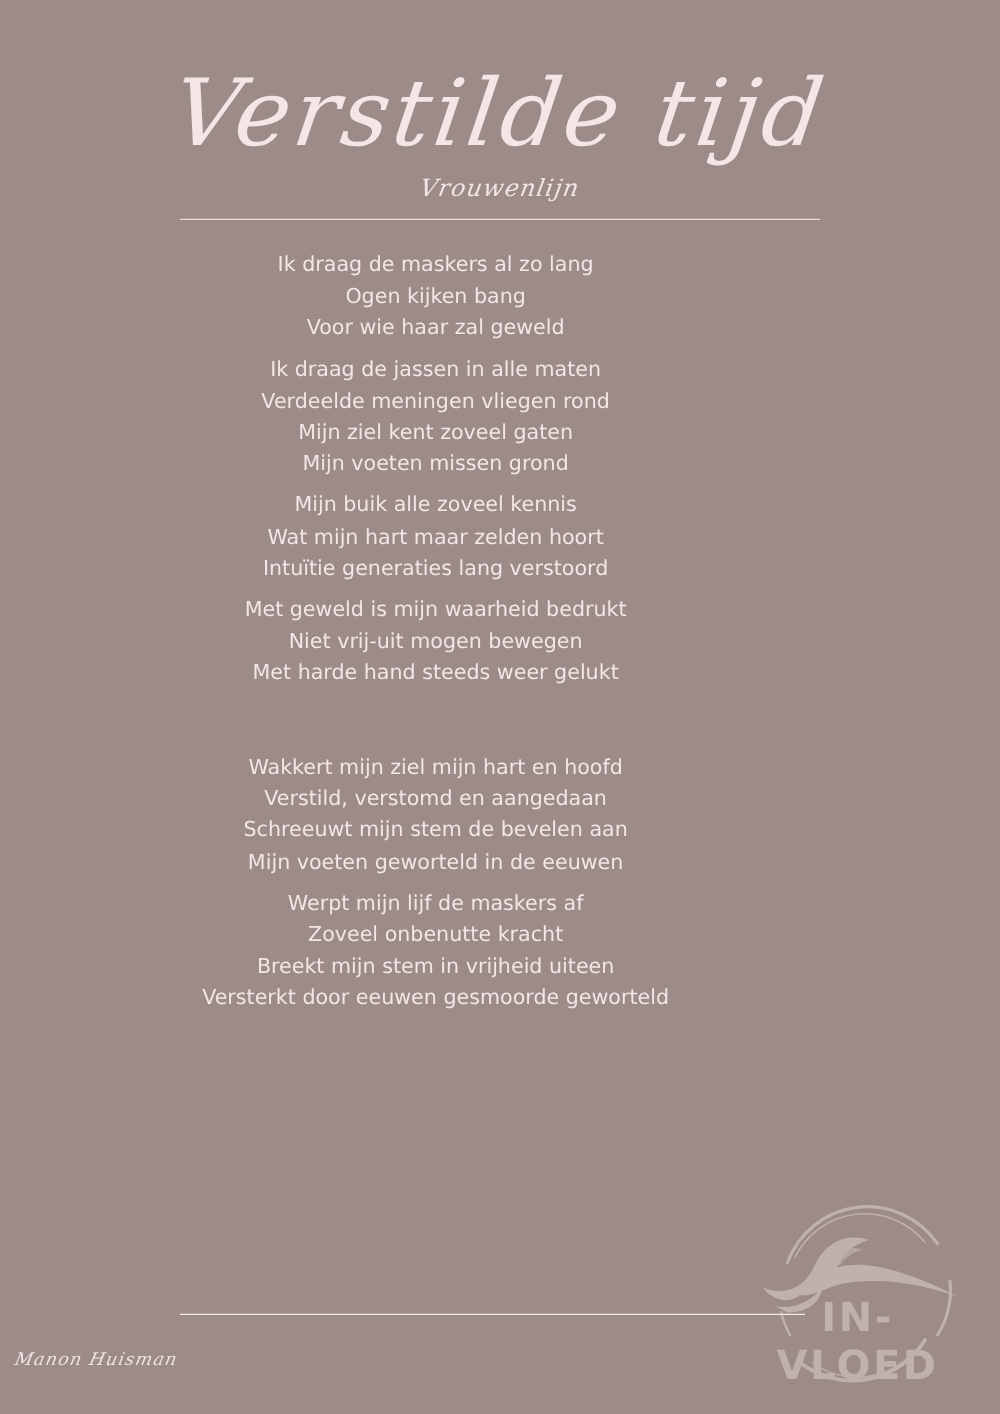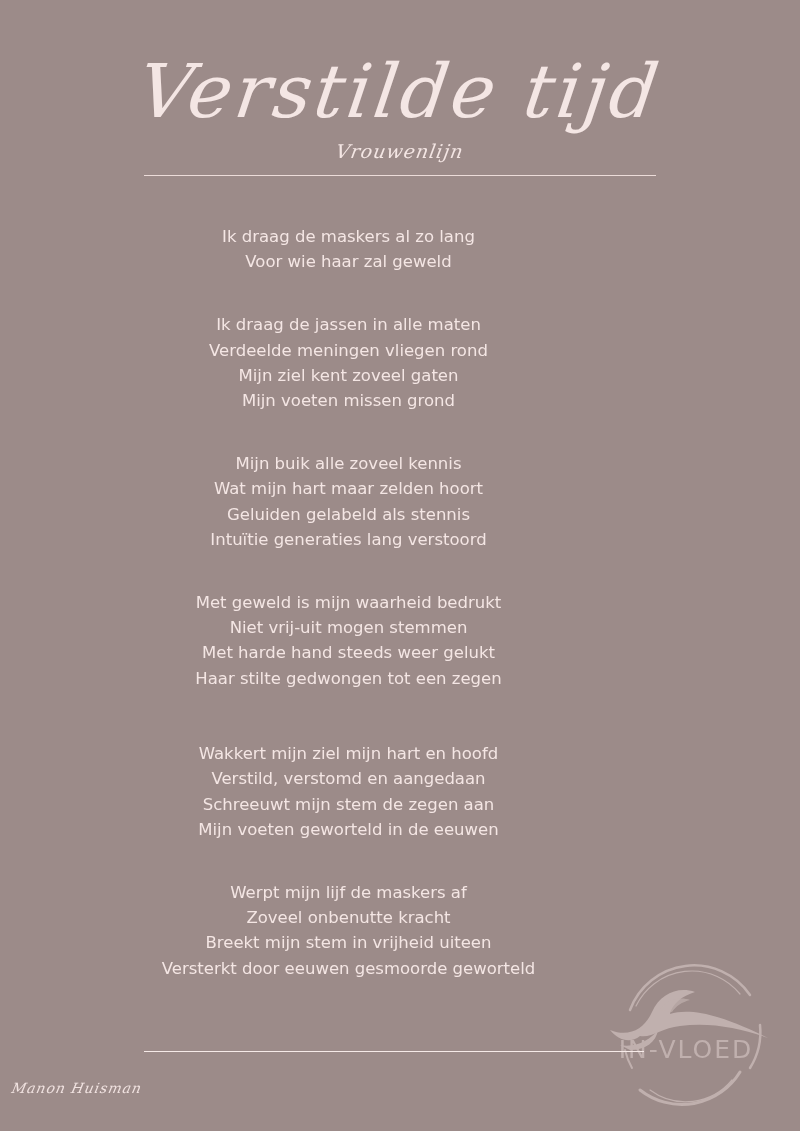--- a/index.html
+++ b/index.html
@@ -46,50 +46,50 @@
       left: 144px;
       width: 512px;
       height: 1px;
       background: #ecdcd9;
     }
     .rule.top { top: 175px; }
     .rule.bottom { top: 1051px; width: 500px; background: #f6eae8; }
     .poem {
       position: absolute;
       left: 0;
-      top: 224px;
+      top: 199px;
       width: 697px;
       text-align: center;
       color: #f4e6e4;
       font-size: 16.5px;
       line-height: 25.2px;
     }
     .stanza { margin: 0; }
-    .stanza + .stanza { margin-top: 38px; }
+    .stanza + .stanza { margin-top: 8px; }
     .stanza.gap-lg { margin-top: 50.4px; }
     .line { display: block; white-space: nowrap; }
     .logo {
       position: absolute;
       left: 600px;
       top: 950px;
       width: 172px;
       height: 172px;
     }
     .logo svg { width: 100%; height: 100%; }
     .logo-text {
       position: absolute;
       left: 0;
       top: 85px;
       width: 172px;
       text-align: center;
       font-family: "DejaVu Sans", sans-serif;
-      font-size: 25px;
+      font-size: 32px;
       letter-spacing: 2px;
       color: #c0b0ae;
-      font-weight: 400;
+      font-weight: 700;
     }
     .signature {
       position: absolute;
       left: 12px;
       top: 1080px;
       font-family: "DejaVu Serif", serif;
       font-style: italic;
       font-size: 14px;
       color: #f0e2e0;
       letter-spacing: 1px;
@@ -99,44 +99,43 @@
 </head>
 <body>
 
 <div class="title">Verstilde tijd</div>
 <div class="subtitle">Vrouwenlijn</div>
 <div class="rule top"></div>
 
 <div class="poem">
   <p class="stanza">
     <span class="line">Ik draag de maskers al zo lang</span>
+    <span class="line">Ogen kijken bang</span>
     <span class="line">Voor wie haar zal geweld</span>
   </p>
   <p class="stanza">
     <span class="line">Ik draag de jassen in alle maten</span>
     <span class="line">Verdeelde meningen vliegen rond</span>
     <span class="line">Mijn ziel kent zoveel gaten</span>
     <span class="line">Mijn voeten missen grond</span>
   </p>
   <p class="stanza">
     <span class="line">Mijn buik alle zoveel kennis</span>
     <span class="line">Wat mijn hart maar zelden hoort</span>
-    <span class="line">Geluiden gelabeld als stennis</span>
     <span class="line">Intuïtie generaties lang verstoord</span>
   </p>
   <p class="stanza">
     <span class="line">Met geweld is mijn waarheid bedrukt</span>
-    <span class="line">Niet vrij-uit mogen stemmen</span>
+    <span class="line">Niet vrij-uit mogen bewegen</span>
     <span class="line">Met harde hand steeds weer gelukt</span>
-    <span class="line">Haar stilte gedwongen tot een zegen</span>
   </p>
   <p class="stanza gap-lg">
     <span class="line">Wakkert mijn ziel mijn hart en hoofd</span>
     <span class="line">Verstild, verstomd en aangedaan</span>
-    <span class="line">Schreeuwt mijn stem de zegen aan</span>
+    <span class="line">Schreeuwt mijn stem de bevelen aan</span>
     <span class="line">Mijn voeten geworteld in de eeuwen</span>
   </p>
   <p class="stanza">
     <span class="line">Werpt mijn lijf de maskers af</span>
     <span class="line">Zoveel onbenutte kracht</span>
     <span class="line">Breekt mijn stem in vrijheid uiteen</span>
     <span class="line">Versterkt door eeuwen gesmoorde geworteld</span>
   </p>
 </div>
 

